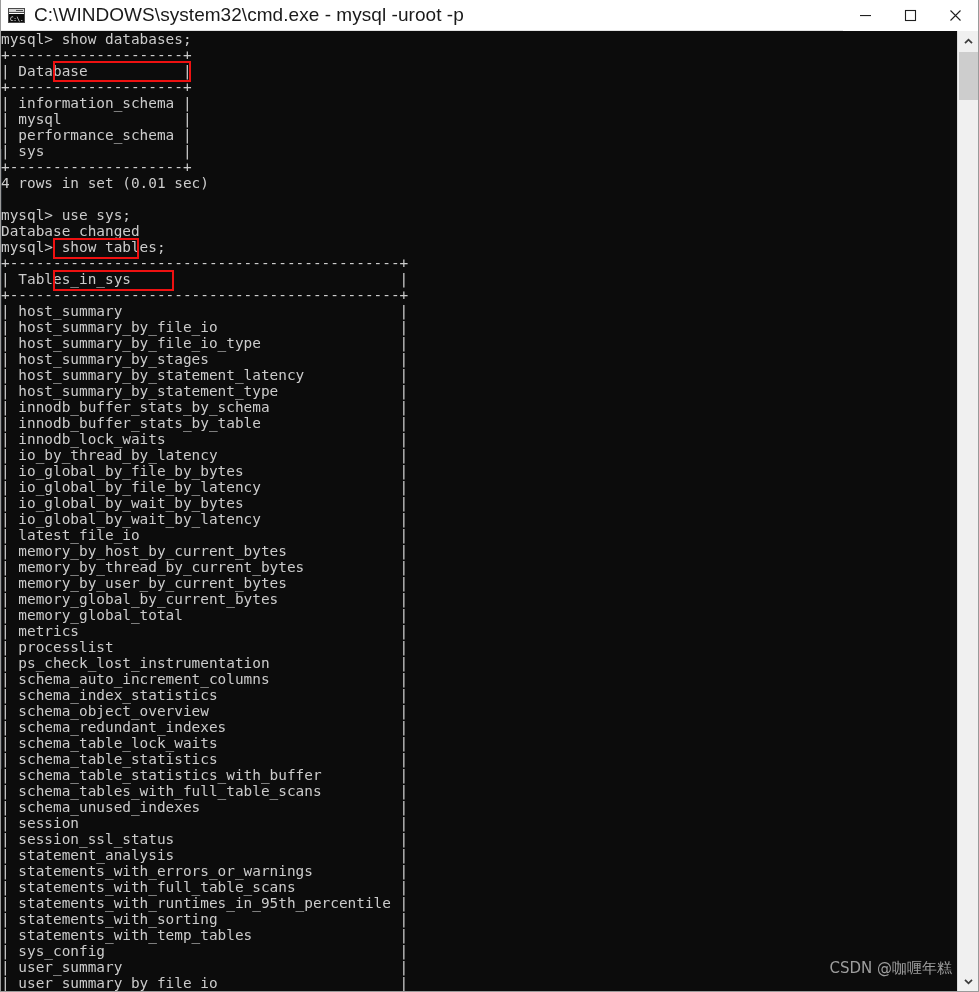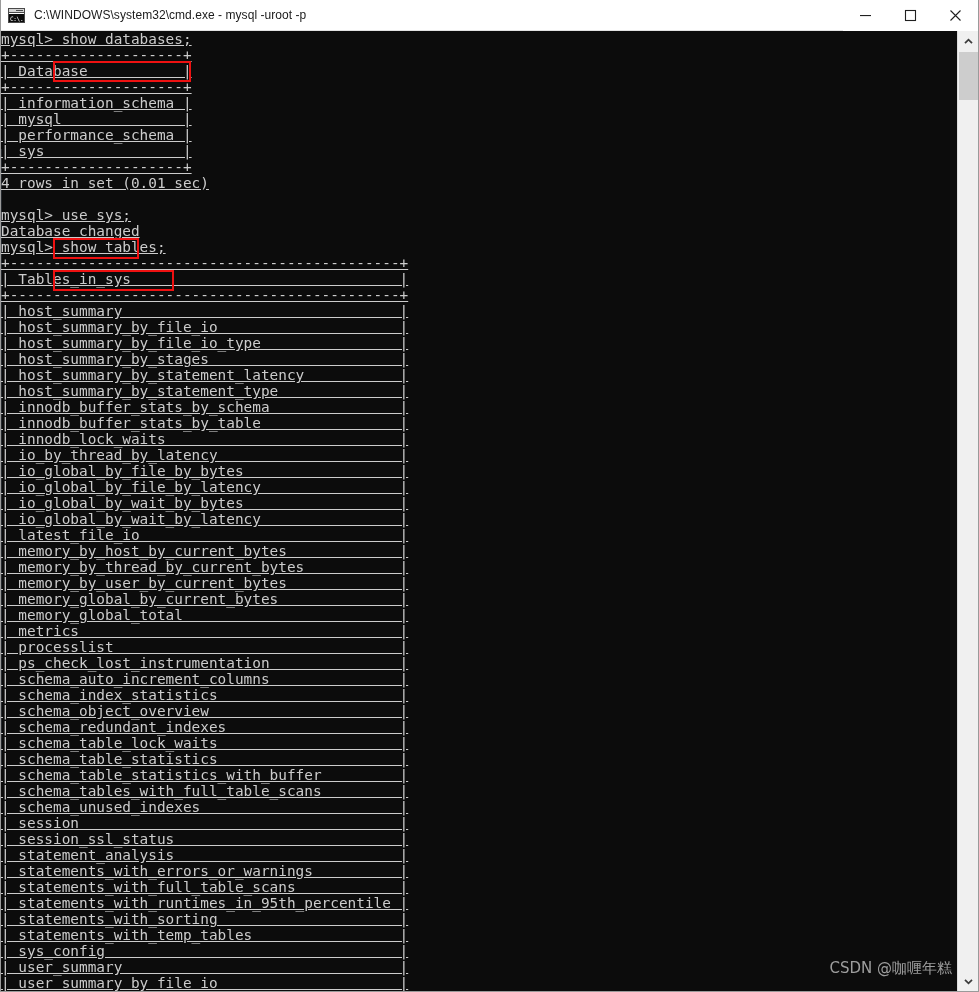--- a/index.html
+++ b/index.html
@@ -63,21 +63,21 @@
     top: 5px; left: 0; right: 0; bottom: 0;
     background: #0c0c0c;
     color: #ffffff;
     font-family: "DejaVu Sans Mono", monospace;
     font-size: 6px;
     line-height: 9px;
     padding-left: 1px;
     letter-spacing: -0.3px;
   }
   .title-text {
-    font-size: 12px;
+    font-size: 19px;
     color: #1a1a1a;
     white-space: nowrap;
     letter-spacing: 0.05px;
   }
   .win-controls {
     position: absolute;
     right: 0; top: 0;
     height: 31px;
     display: flex;
   }
@@ -108,21 +108,20 @@
   }
   pre.console {
     margin: 0;
     padding: 0;
     font-family: "DejaVu Sans Mono", "Liberation Mono", monospace;
     font-size: 14.4px;
     line-height: 16px;
     color: #ccc;
     white-space: pre;
     letter-spacing: 0px;
-    text-decoration: underline;
   }
   
   .edge-artifact {
     position: absolute;
     left: 0px;
     top: 118px;
     width: 1px;
     height: 620px;
     background: #2a2f35;
     opacity: .85;

